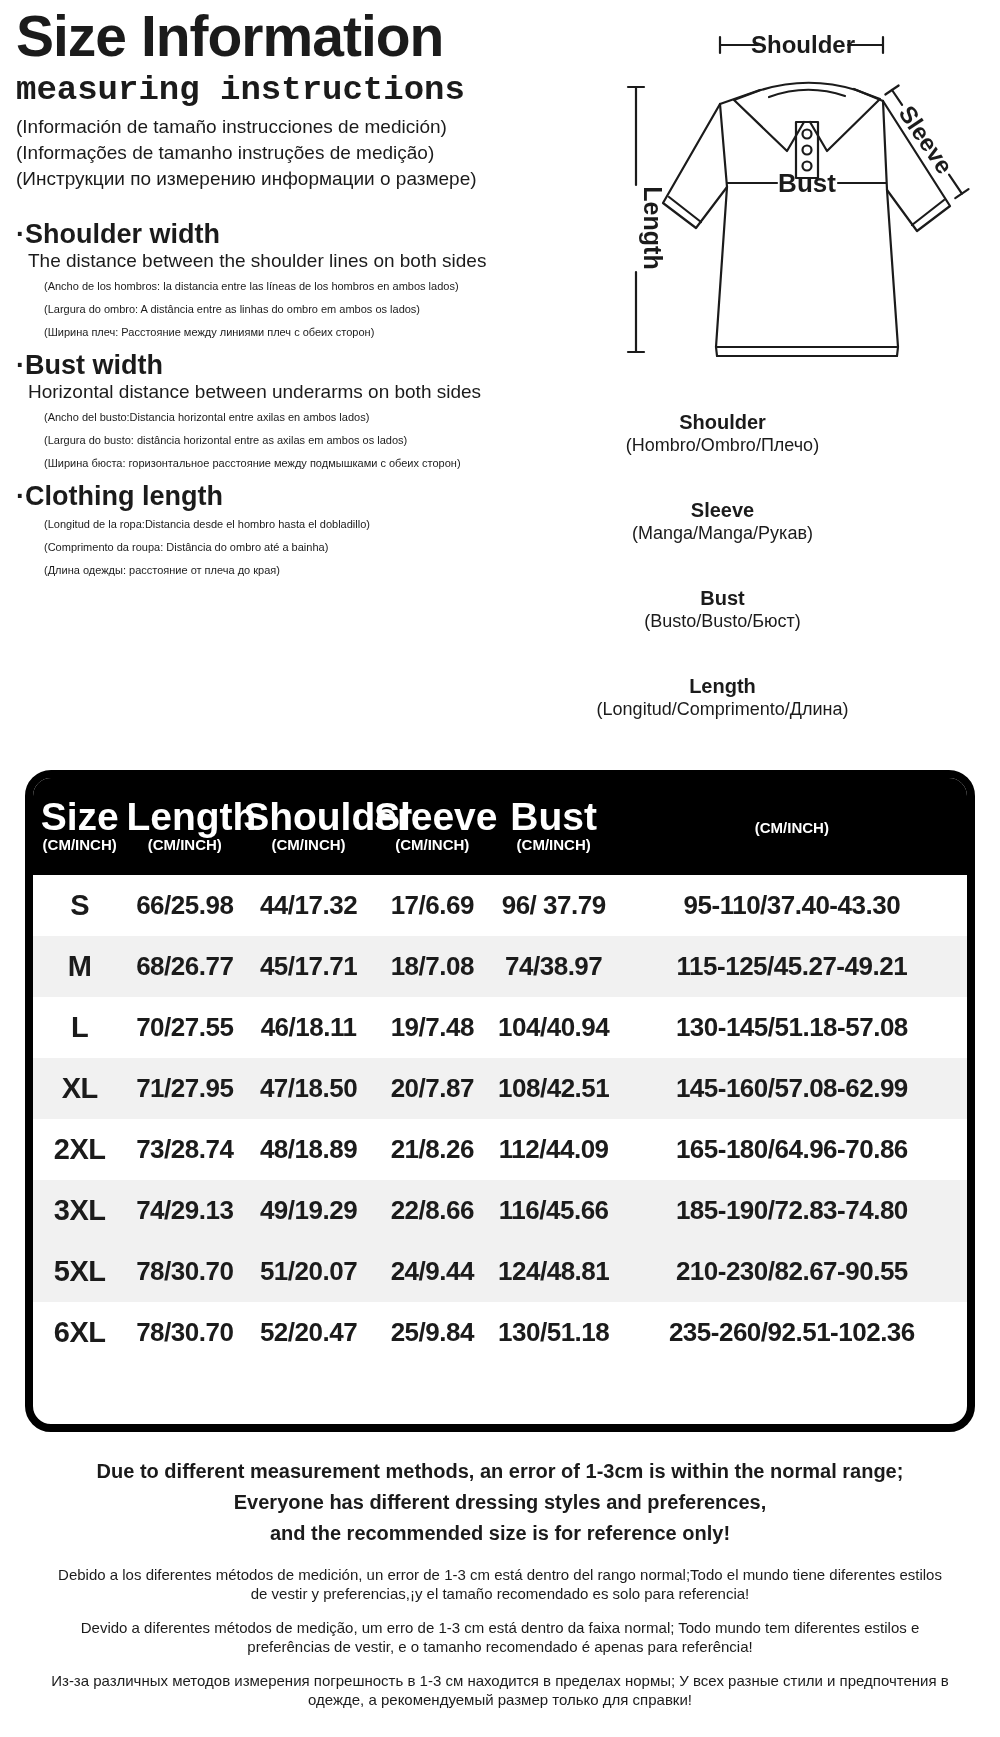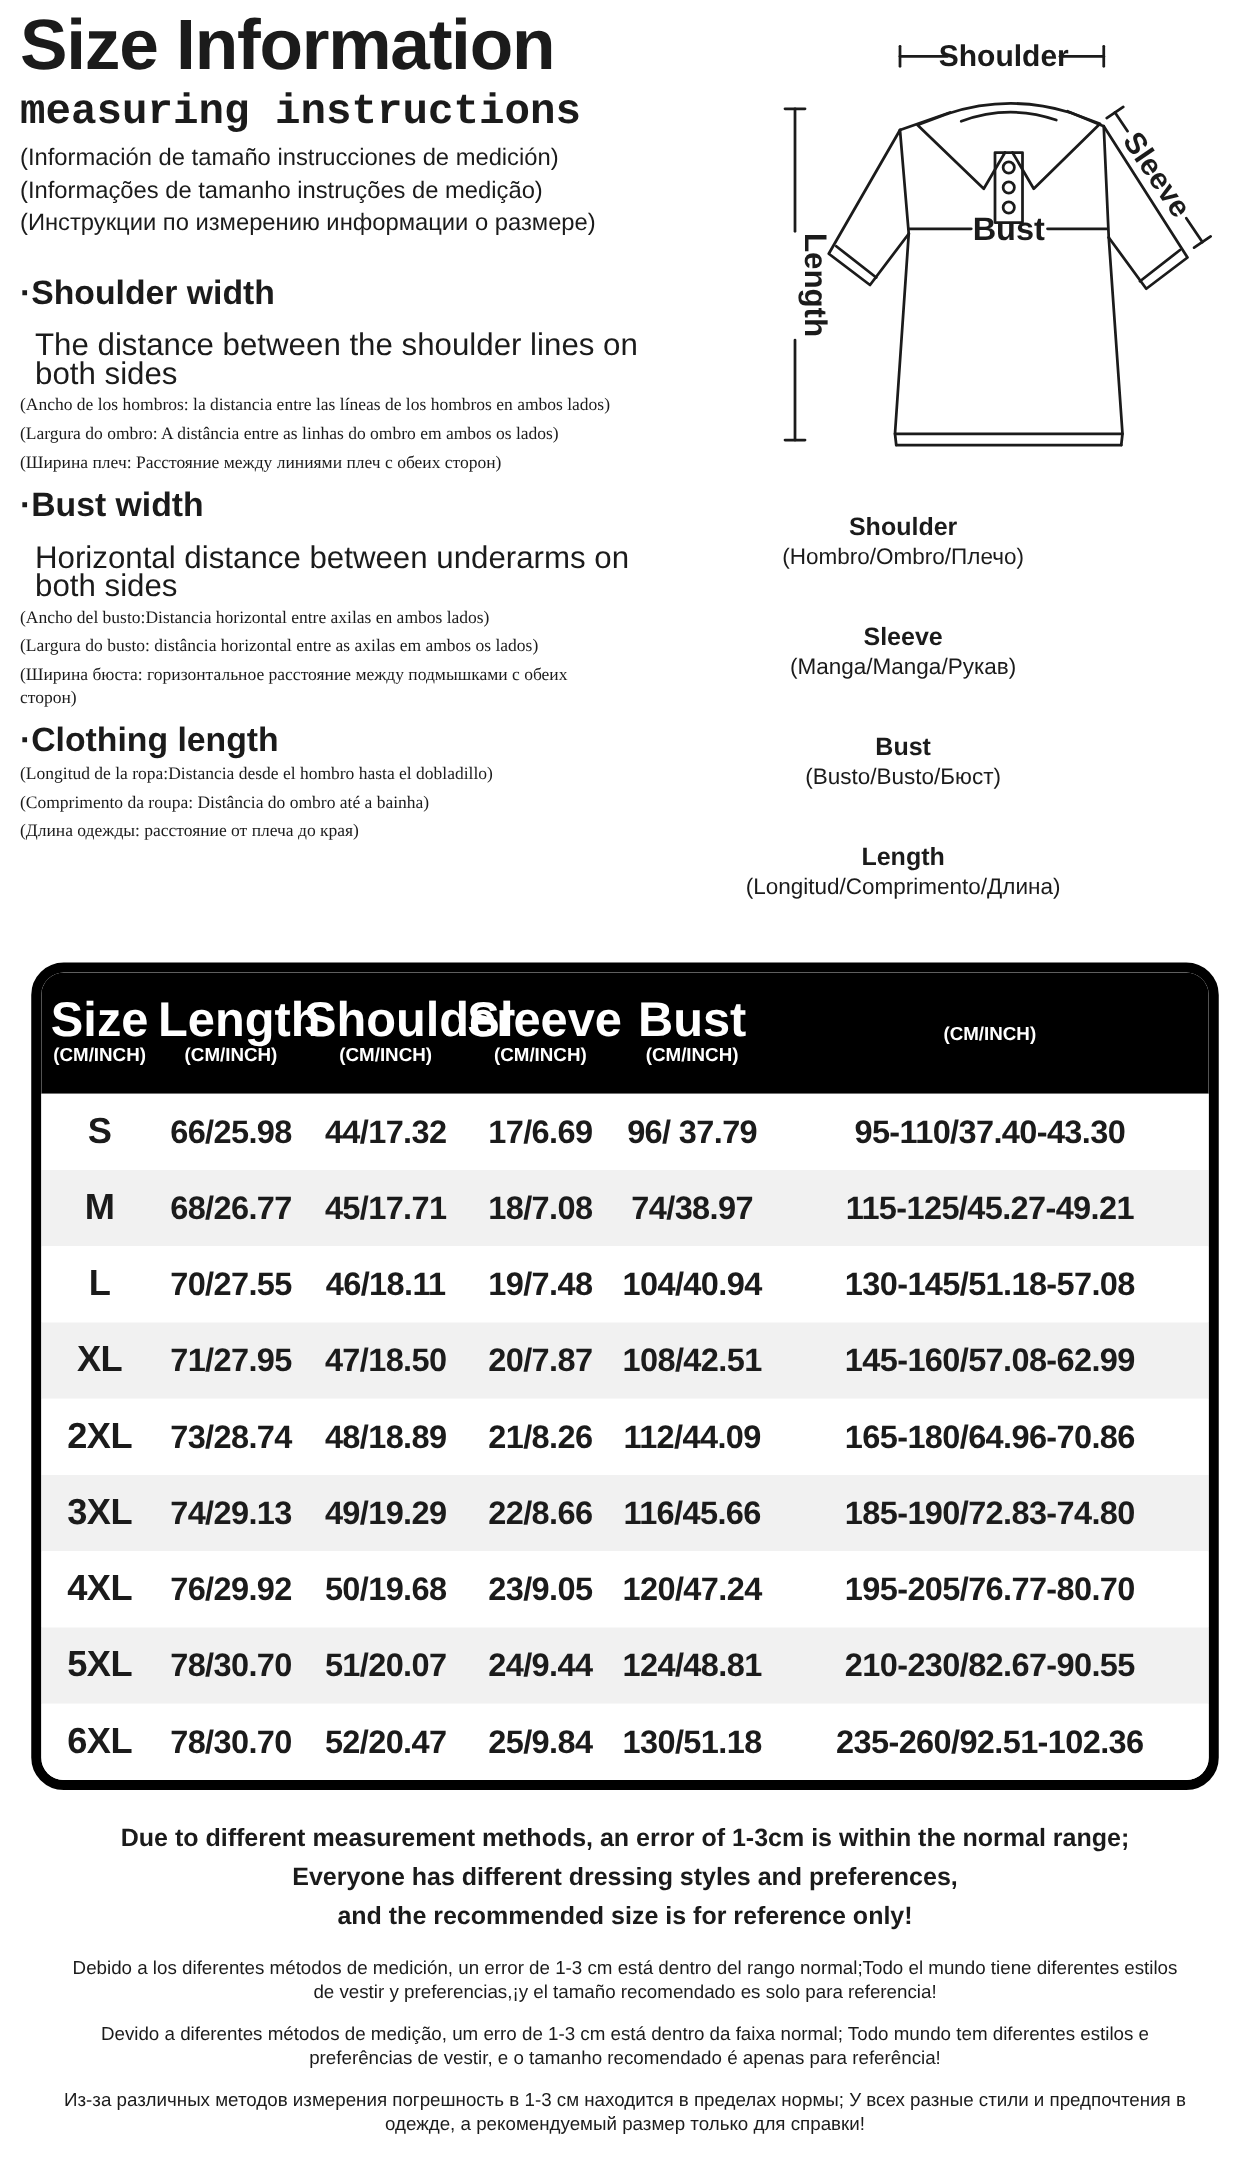--- a/index.html
+++ b/index.html
@@ -10,22 +10,22 @@
   
   .header{position:absolute;left:16px;top:4px;width:512px;}
   .title{font-size:57px;font-weight:800;line-height:64px;letter-spacing:-1px;}
   .subtitle{font-size:34px;font-weight:800;line-height:40px;margin-top:2px;font-family:Liberation Mono, monospace;}
   .hdr-trans{margin-top:4px;}
   .hdr-trans div{font-size:19px;line-height:26px;}
   
   .sections{position:absolute;left:16px;top:220px;width:512px;}
   .section{margin-bottom:10px;}
   .sec-title{font-size:27px;font-weight:800;line-height:28px;}
-  .sec-sub{font-size:25px;line-height:23px;margin-left:12px;margin-top:17px;}
-  .sec-note{font-size:14px;line-height:18px;margin-left:0;margin-top:5px;width:478px;font-family:Liberation Serif, serif;}
+  .sec-sub{font-size:19px;line-height:23px;margin-left:12px;margin-top:1px;}
+  .sec-note{font-size:11px;line-height:18px;margin-left:28px;margin-top:5px;width:478px;}
   
   .diagram{position:absolute;left:530px;top:0;width:460px;height:365px;}
   .diagram svg{display:block;}
   .diagram text{font-family:"Liberation Sans",sans-serif;fill:#1b1b1b;}
   
   .measure-labels{
     position:absolute;left:530px;top:410px;width:385px;
     display:flex;flex-direction:column;gap:42px;align-items:center;text-align:center;
   }
   .ml-name{font-size:20px;font-weight:800;line-height:24px;}
@@ -237,28 +237,20 @@
           <div class="td">165-180/64.96-70.86</div>
         </div>
         <div class="tr alt">
           <div class="td td-size">3XL</div>
           <div class="td">74/29.13</div>
           <div class="td">49/19.29</div>
           <div class="td">22/8.66</div>
           <div class="td">116/45.66</div>
           <div class="td">185-190/72.83-74.80</div>
         </div>
-        <div class="tr">
-          <div class="td td-size">4XL</div>
-          <div class="td">76/29.92</div>
-          <div class="td">50/19.68</div>
-          <div class="td">23/9.05</div>
-          <div class="td">120/47.24</div>
-          <div class="td">195-205/76.77-80.70</div>
-        </div>
         <div class="tr alt">
           <div class="td td-size">5XL</div>
           <div class="td">78/30.70</div>
           <div class="td">51/20.07</div>
           <div class="td">24/9.44</div>
           <div class="td">124/48.81</div>
           <div class="td">210-230/82.67-90.55</div>
         </div>
         <div class="tr">
           <div class="td td-size">6XL</div>

